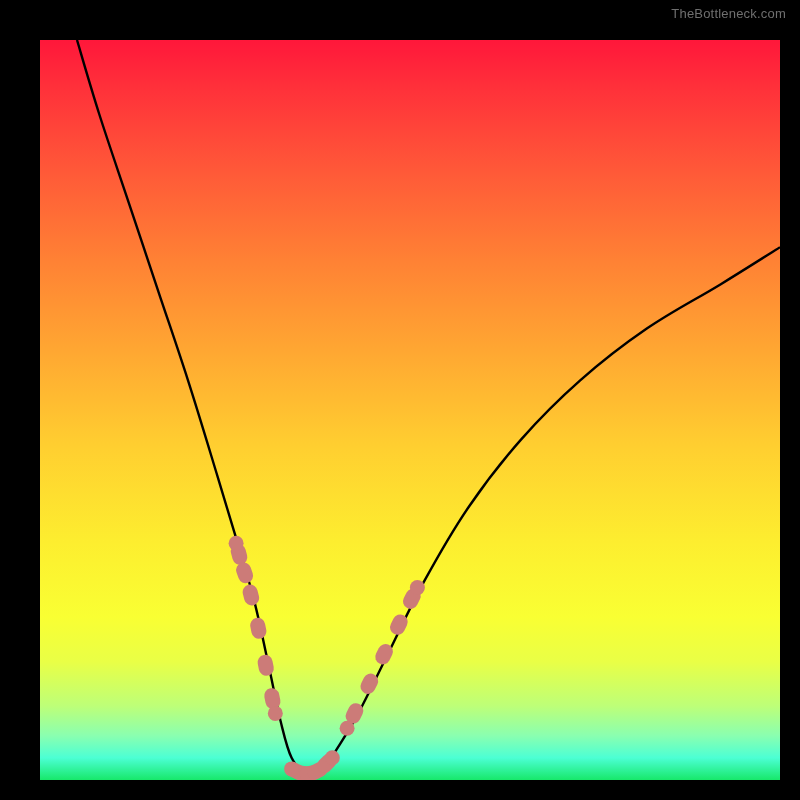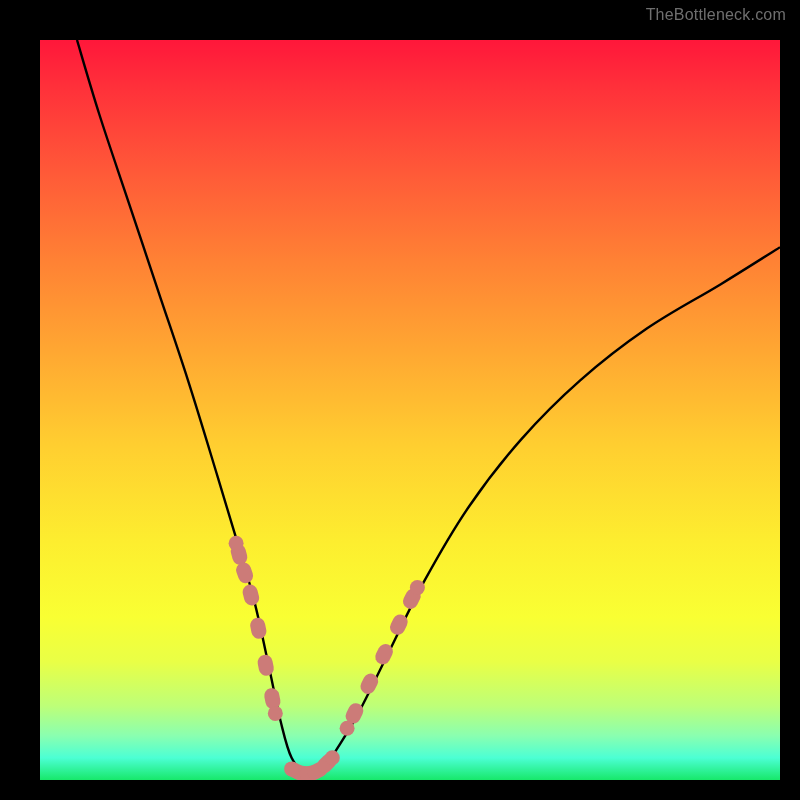--- a/index.html
+++ b/index.html
@@ -44,21 +44,21 @@
       #8affb0 94%,
       #4cffd4 97%,
       #17e86a 100%
     );
   }
   .attribution {
     position: absolute;
     top: 6px;
     right: 14px;
     color: #6f6f6f;
-    font-size: 16px;
+    font-size: 13px;
     font-weight: 400;
     letter-spacing: 0.2px;
     user-select: none;
   }
   svg.curve {
     position: absolute;
     left: 0; top: 0;
     width: 740px; height: 740px;
   }
 </style>

